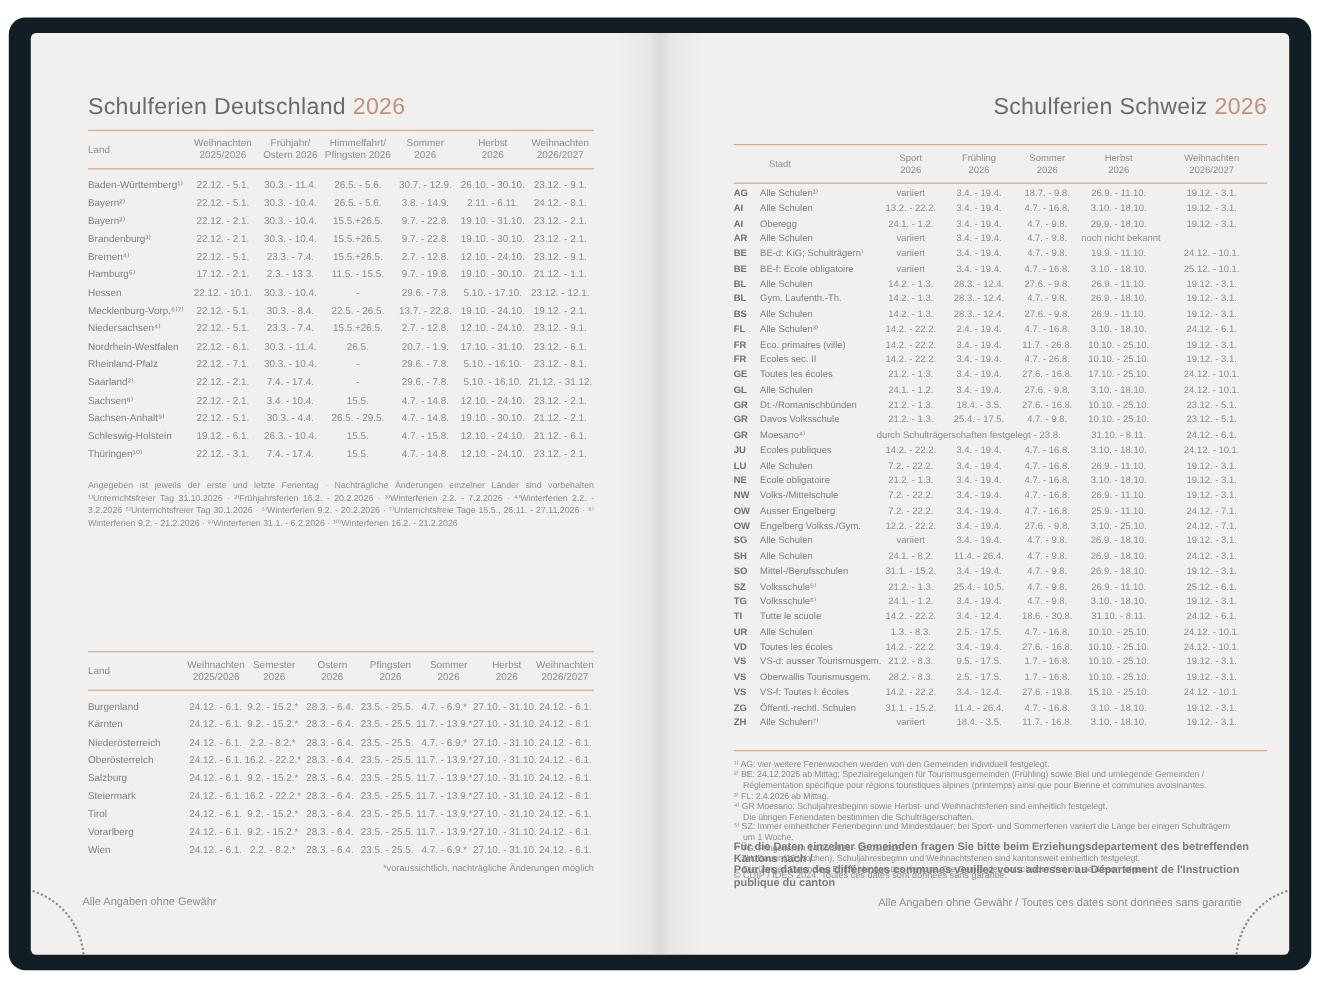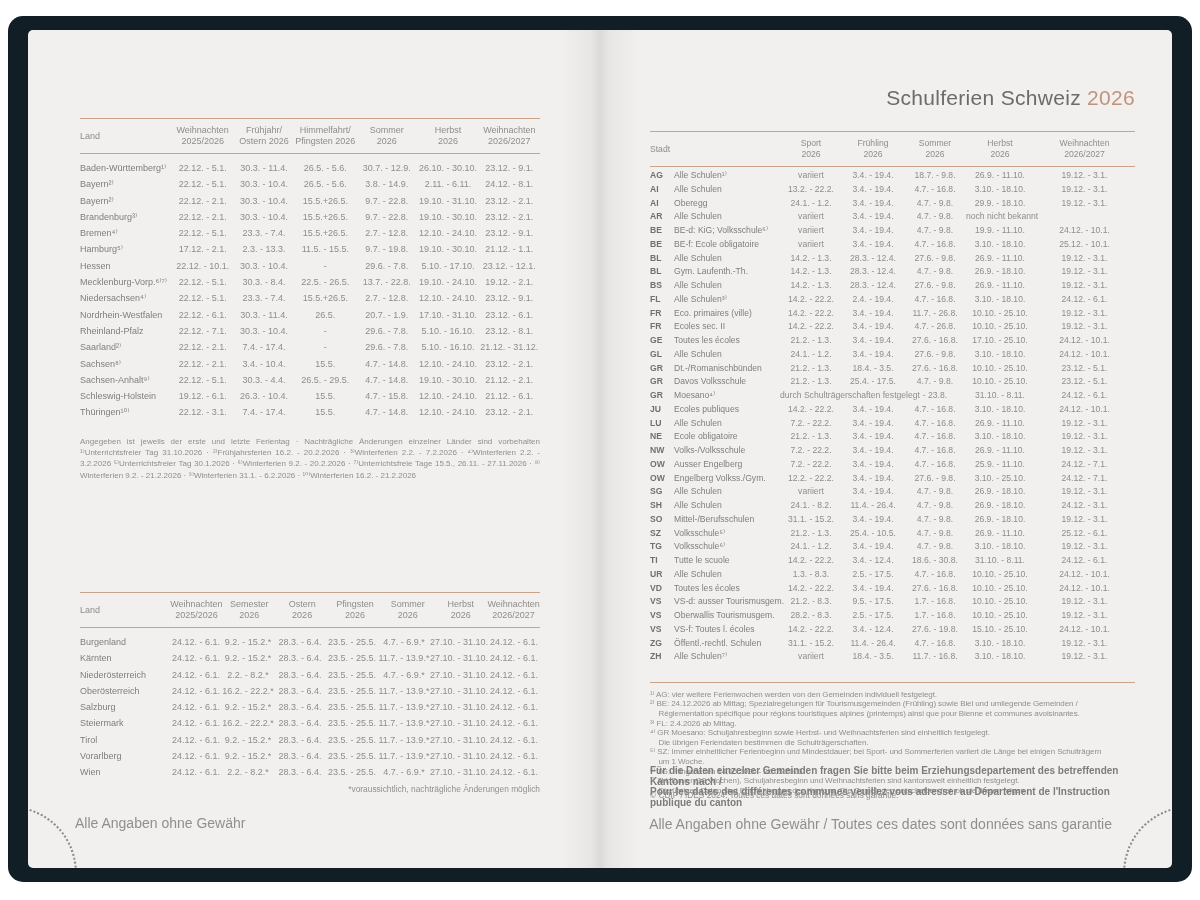--- a/index.html
+++ b/index.html
@@ -4,55 +4,55 @@
 <style>
   html,body{margin:0;padding:0;background:#ffffff;}
   .stage{position:relative;width:1200px;height:900px;background:#ffffff;overflow:hidden;
          font-family:"Liberation Sans","DejaVu Sans",sans-serif;}
   .cover{position:absolute;left:8px;top:16px;width:1184px;height:866px;background:#121e26;border-radius:15px;}
   .pages{position:absolute;left:20px;top:14px;width:1144px;height:838px;background:#f1f0ee;border-radius:5px;overflow:hidden;}
   .gutter{position:absolute;left:532px;top:0;width:80px;height:100%;
           background:linear-gradient(90deg,rgba(0,0,0,0) 0%,rgba(60,55,50,0.05) 38%,rgba(60,55,50,0.12) 50%,rgba(60,55,50,0.05) 62%,rgba(0,0,0,0) 100%);}
   .content{position:absolute;top:0;height:100%;}
   .content.left{left:52px;width:460px;}
-  .content.right{left:622px;width:485px;}
+  .content.right{left:639px;width:485px;}
 
   .title{position:absolute;font-size:21px;letter-spacing:.3px;color:#6c6b69;white-space:nowrap;}
   .title .year{color:#c0937c;}
   .title.l{left:0;top:56px;}
   .title.r{right:0;top:56px;}
 
   .tbl{position:absolute;left:0;width:100%;}
   .grid{display:grid;}
   .de-grid{grid-template-columns:92px repeat(6,1fr);}
   .at-grid{grid-template-columns:90px repeat(7,1fr);}
   .ch-grid{grid-template-columns:24px 106px 62px 62px 62px 68px 101px;}
   .hwrap{display:contents;}
   .thead{border-top:1px solid #c9a488;border-bottom:1px solid #c9a488;padding:6px 0 7px;color:#8e8d8b;}
   .hcell{text-align:center;font-size:9px;}
   .hcell .h1,.hcell .h2{line-height:10.5px;}
   .hcell.first{text-align:left;align-self:center;}
   .ch .hcell{font-size:8.6px;}
-  .ch .hcell.first{grid-column:1/3;}
+  .ch .hcell.first{grid-column:1/3;margin-left:32px;}
   .tbody{margin-top:6px;}
   .cell{text-align:center;font-size:9px;color:#8e8d8b;line-height:16.3px;white-space:nowrap;}
   .cell.land{text-align:left;color:#7f7e7c;}
   .ch .tbody{margin-top:2px;border-bottom:1px solid #c9a488;padding-bottom:18px;}
   .ch .cell{font-size:8.6px;line-height:13.75px;}
   .ch .cell.abbr{text-align:left;font-weight:bold;color:#71706c;}
   .ch .cell.name{text-align:left;color:#7f7e7c;}
 
   .de-table{top:88px;}
   .de-notes{position:absolute;left:0;top:406px;width:100%;font-size:8px;line-height:11.2px;color:#908f8d;}
   .de-notes .p1{text-align:justify;text-align-last:justify;}
   .de-notes .p2{text-align:justify;}
   .at-title{top:526px;}
   .at-table{top:562px;}
   .at-note{position:absolute;right:0;top:754px;font-size:8.4px;color:#908f8d;}
-  .page-footer{position:absolute;font-size:14px;color:#908f8d;white-space:nowrap;}
+  .page-footer{position:absolute;font-size:10px;color:#908f8d;white-space:nowrap;}
   .page-footer.l{left:-5px;top:785px;}
   .page-footer.r{right:23px;top:786px;}
 
   .ch-table{top:101px;}
   .ch-notes{position:absolute;left:0;top:631px;width:100%;font-size:8px;line-height:9.6px;letter-spacing:-.1px;color:#908f8d;white-space:pre;}
   .ch-request{position:absolute;left:0;top:736px;width:100%;font-size:10px;line-height:10.5px;font-weight:bold;color:#7d7c7a;white-space:pre-line;}
   .ch-copy{position:absolute;left:0;top:760px;width:100%;font-size:8.3px;line-height:10.5px;color:#908f8d;}
 
   .dots{position:absolute;width:130px;height:130px;border:2px dotted #8b8a87;border-radius:50%;background:transparent;}
   .dots.dl{left:-85px;bottom:-72px;}
@@ -60,20 +60,24 @@
 </style>
 </head>
 <body>
 
 <div class="stage">
   <div class="cover"></div>
   <div class="pages" style="position:absolute;left:28px;top:30px;">
     <div class="gutter"></div>
 
     <div class="content left">
+      <div class="title l">
+        <span>Schulferien Deutschland</span>
+        <span class="year">2026</span>
+      </div>
 
       <div class="tbl de-table">
         <div class="thead grid de-grid">
           <div class="hcell first">Land</div>
           <div class="hwrap">
             
           <div class="hcell">
               <div class="h1">Weihnachten</div>
               <div class="h2">2025/2026</div>
             </div><div class="hcell">
@@ -436,21 +440,21 @@
             <div class="cell abbr">AR</div>
             <div class="cell name">Alle Schulen</div>
             <div class="cell">variiert</div>
             <div class="cell">3.4. - 19.4.</div>
             <div class="cell">4.7. - 9.8.</div>
             <div class="cell">noch nicht bekannt</div>
             <div class="cell"></div>
           </div>
             <div class="row grid ch-grid">
             <div class="cell abbr">BE</div>
-            <div class="cell name">BE-d: KiG; Volksschule⁶⁾</div>
+            <div class="cell name">BE-d: KiG; Schulträgern⁾</div>
             <div class="cell">variiert</div>
             <div class="cell">3.4. - 19.4.</div>
             <div class="cell">4.7. - 9.8.</div>
             <div class="cell">19.9. - 11.10.</div>
             <div class="cell">24.12. - 10.1.</div>
           </div>
             <div class="row grid ch-grid">
             <div class="cell abbr">BE</div>
             <div class="cell name">BE-f: Ecole obligatoire</div>
             <div class="cell">variiert</div>
@@ -580,21 +584,21 @@
             <div class="cell abbr">NE</div>
             <div class="cell name">Ecole obligatoire</div>
             <div class="cell">21.2. - 1.3.</div>
             <div class="cell">3.4. - 19.4.</div>
             <div class="cell">4.7. - 16.8.</div>
             <div class="cell">3.10. - 18.10.</div>
             <div class="cell">19.12. - 3.1.</div>
           </div>
             <div class="row grid ch-grid">
             <div class="cell abbr">NW</div>
-            <div class="cell name">Volks-/Volksschule</div>
+            <div class="cell name">Volks-/Mittelschule</div>
             <div class="cell">7.2. - 22.2.</div>
             <div class="cell">3.4. - 19.4.</div>
             <div class="cell">4.7. - 16.8.</div>
             <div class="cell">26.9. - 11.10.</div>
             <div class="cell">19.12. - 3.1.</div>
           </div>
             <div class="row grid ch-grid">
             <div class="cell abbr">OW</div>
             <div class="cell name">Ausser Engelberg</div>
             <div class="cell">7.2. - 22.2.</div>

